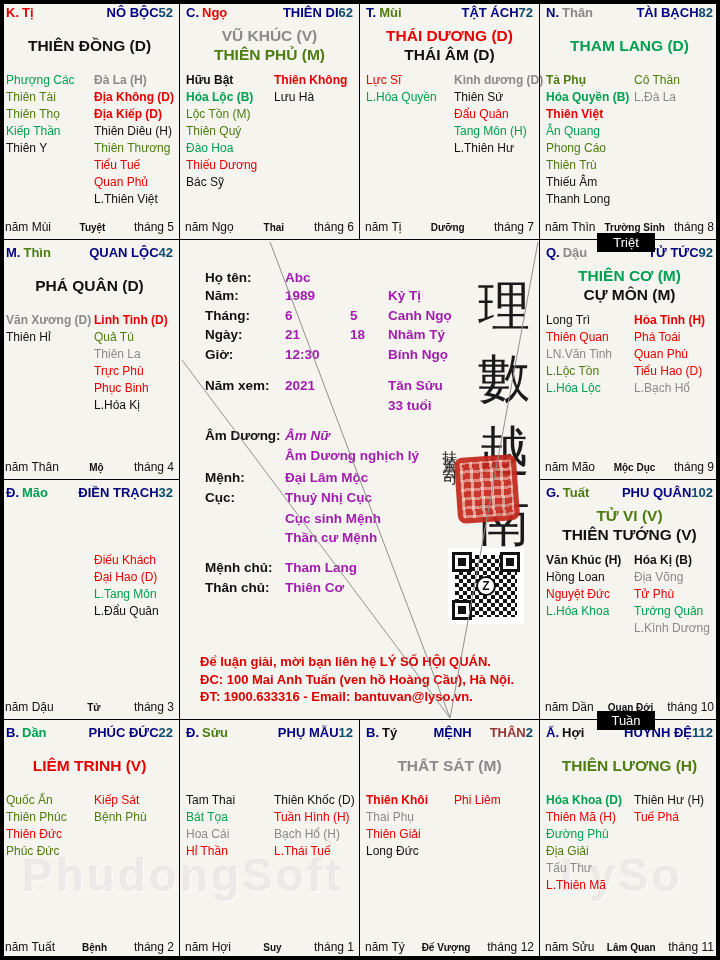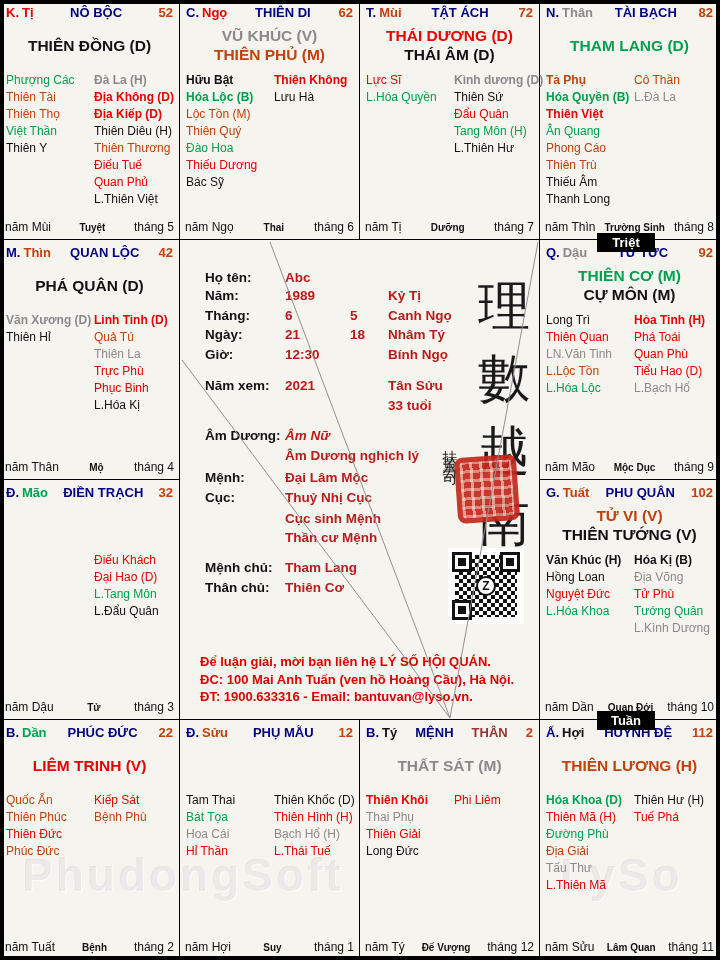--- a/index.html
+++ b/index.html
@@ -2,52 +2,52 @@
 <html><head>
 <meta charset="utf-8">
 <style>
   *{margin:0;padding:0;box-sizing:border-box}
   html,body{background:#c9c9c9;font-family:"Liberation Sans",sans-serif}
   #board{position:relative;width:720px;height:960px;margin:0 auto;background:#f6f4ef;
     box-shadow:inset 0 0 0 4px #000;overflow:hidden}
   .cell{position:absolute;width:180px;height:240px;border-right:1px solid #000;border-bottom:1px solid #000;background:transparent}
   .cell-header{position:absolute;top:5px;left:6px;right:6px;display:flex;align-items:baseline;font-size:13px;font-weight:bold;white-space:nowrap}
   .hdr-left{display:flex;gap:3px}
-  .hdr-mid{flex:1;display:flex;justify-content:center;gap:18px;color:#000080}
-  .hdr-num{color:#c2410c}
+  .hdr-mid{flex:1;display:flex;justify-content:flex-end;gap:18px;color:#000080}
+  .hdr-num{color:#0c4a6e}
   .mains{position:absolute;top:24px;left:2px;right:2px;height:42px;display:flex;flex-direction:column;justify-content:center;text-align:center;font-weight:bold;font-size:15.5px;line-height:19px;white-space:nowrap}
   .cols{position:absolute;top:72px;left:6px;right:2px;display:flex}
   .col-l{width:88px;flex:none}
   .col-r{flex:1}
   .star{font-size:12px;line-height:17px;white-space:nowrap}
   .b{font-weight:bold}
   .cell-footer{position:absolute;bottom:5px;left:5px;right:5px;display:flex;justify-content:space-between;align-items:baseline;font-size:12px;color:#111;white-space:nowrap}
   .cell-footer .van{font-weight:bold;font-size:10px}
-  .c-red{color:#e60000}.c-orange{color:#c2410c}.c-green{color:#00a050}
+  .c-red{color:#e60000}.c-orange{color:#4d7c0f}.c-green{color:#00a050}
   .c-gray{color:#8a8a8a}.c-black{color:#111}.c-navy{color:#000080}.c-maroon{color:#993333}
   #center{position:absolute;left:180px;top:240px;width:360px;height:480px;border-right:1px solid #000;border-bottom:1px solid #000}
   #fields span{position:absolute;font-size:13.5px;font-weight:bold;white-space:nowrap}
   .info-label{color:#111}
-  .info-value{color:#b91c1c}
+  .info-value{color:#a21caf}
   #calligraphy{position:absolute;left:292px;top:40px;width:64px;display:flex;flex-direction:column;align-items:center;gap:20px;font-family:"DejaVu Serif",serif;font-size:52px;line-height:1;color:#1a1a1a}
   #side-callig{position:absolute;left:260px;top:198px;writing-mode:vertical-rl;font-family:"DejaVu Serif",serif;font-size:15px;letter-spacing:7px;color:#222}
   #seal{position:absolute;left:276px;top:216px;width:62px;height:66px;background:#c5281c;border-radius:8px;transform:rotate(-4deg);opacity:.92}
   #seal::after{content:"";position:absolute;inset:5px;border-radius:4px;
     background:repeating-linear-gradient(90deg,rgba(255,240,230,.55) 0 3px,transparent 3px 10px),
                repeating-linear-gradient(0deg,rgba(255,240,230,.45) 0 3px,transparent 3px 9px)}
   #qr{position:absolute;left:268px;top:308px;width:76px;height:76px;background:#fff}
   .qr-mod{position:absolute;inset:7px;background:repeating-conic-gradient(#111 0% 25%,transparent 0% 50%) 0 0/8px 8px}
   .qr-f{position:absolute;width:20px;height:20px;border:3px solid #111;background:#fff}
   .qr-f::after{content:"";position:absolute;inset:3px;background:#111}
   .qr-z{position:absolute;left:50%;top:50%;transform:translate(-50%,-50%);width:20px;height:20px;border-radius:50%;background:#fff;border:2px solid #111;font-size:12px;font-weight:bold;color:#111;display:flex;align-items:center;justify-content:center}
   #contact{position:absolute;left:20px;top:413px;width:336px}
   .contact-line{font-size:13px;font-weight:bold;color:#dd0000;line-height:17.5px;white-space:nowrap}
   #lines{position:absolute;left:180px;top:240px;pointer-events:none}
   #lines line{stroke:#909090;stroke-width:1}
-  .badge{position:absolute;left:597px;width:58px;height:19px;background:#000;color:#fff;font-size:13px;font-weight:bold;text-align:center;line-height:19px;z-index:6}
+  .badge{position:absolute;left:597px;width:58px;height:19px;background:#000;color:#fff;font-size:13px;font-weight:normal;text-align:center;line-height:19px;z-index:6}
   #badge-triet{top:233px}
   #badge-tuan{top:711px}
   .wm{position:absolute;font-size:46px;font-weight:bold;letter-spacing:3px;color:rgba(100,90,80,.10);text-shadow:1px 1px 0 rgba(255,255,255,.65);z-index:0}
   #wm1{left:22px;top:848px}
   #wm2{left:560px;top:848px}
 </style>
 </head>
 <body>
 
 <div id="board">
@@ -136,30 +136,30 @@
         <span class="hdr-num">52</span>
       </div>
       <div class="mains">
         <div class="c-black">THIÊN ĐỒNG (D)</div>
       </div>
       <div class="cols">
         <div class="col-l">
           <div class="star c-green">Phượng Các</div>
           <div class="star c-orange">Thiên Tài</div>
           <div class="star c-orange">Thiên Thọ</div>
-          <div class="star c-green">Việt Thần</div>
+          <div class="star c-green">Kiếp Thần</div>
           <div class="star c-black">Thiên Y</div>
         </div>
         <div class="col-r">
           <div class="star c-gray b">Đà La (H)</div>
           <div class="star c-red b">Địa Không (D)</div>
           <div class="star c-red b">Địa Kiếp (D)</div>
           <div class="star c-black">Thiên Diêu (H)</div>
           <div class="star c-orange">Thiên Thương</div>
-          <div class="star c-red">Điếu Tuế</div>
+          <div class="star c-red">Tiểu Tuế</div>
           <div class="star c-red">Quan Phủ</div>
           <div class="star c-black">L.Thiên Việt</div>
         </div>
       </div>
       <div class="cell-footer">
         <span>năm Mùi</span>
         <span class="van">Tuyệt</span>
         <span>tháng 5</span>
       </div>
     </div>
@@ -449,21 +449,21 @@
       <div class="mains"></div>
       <div class="cols">
         <div class="col-l">
           <div class="star c-black">Tam Thai</div>
           <div class="star c-green">Bát Tọa</div>
           <div class="star c-gray">Hoa Cái</div>
           <div class="star c-red">Hỉ Thần</div>
         </div>
         <div class="col-r">
           <div class="star c-black">Thiên Khốc (D)</div>
-          <div class="star c-red">Thiên Hình (H)</div>
+          <div class="star c-red">Tuần Hình (H)</div>
           <div class="star c-gray">Bạch Hổ (H)</div>
           <div class="star c-red">L.Thái Tuế</div>
         </div>
       </div>
       <div class="cell-footer">
         <span>năm Hợi</span>
         <span class="van">Suy</span>
         <span>tháng 1</span>
       </div>
     </div>

